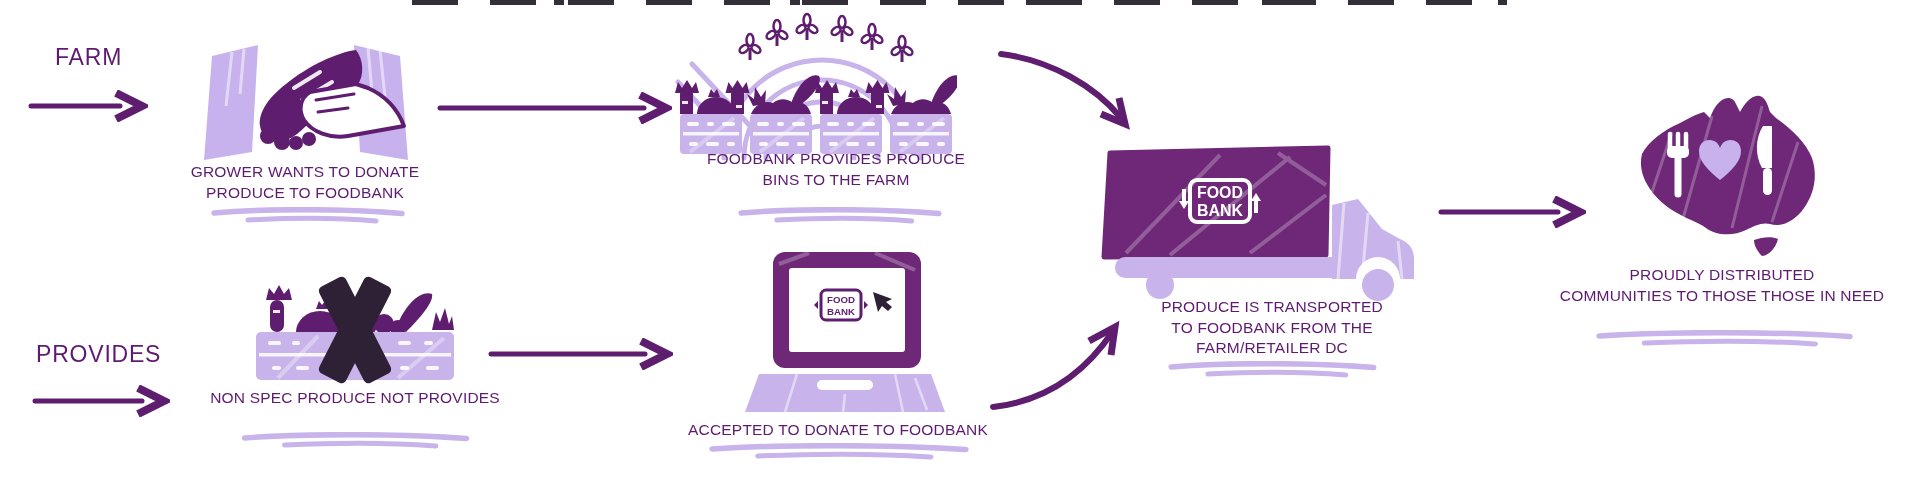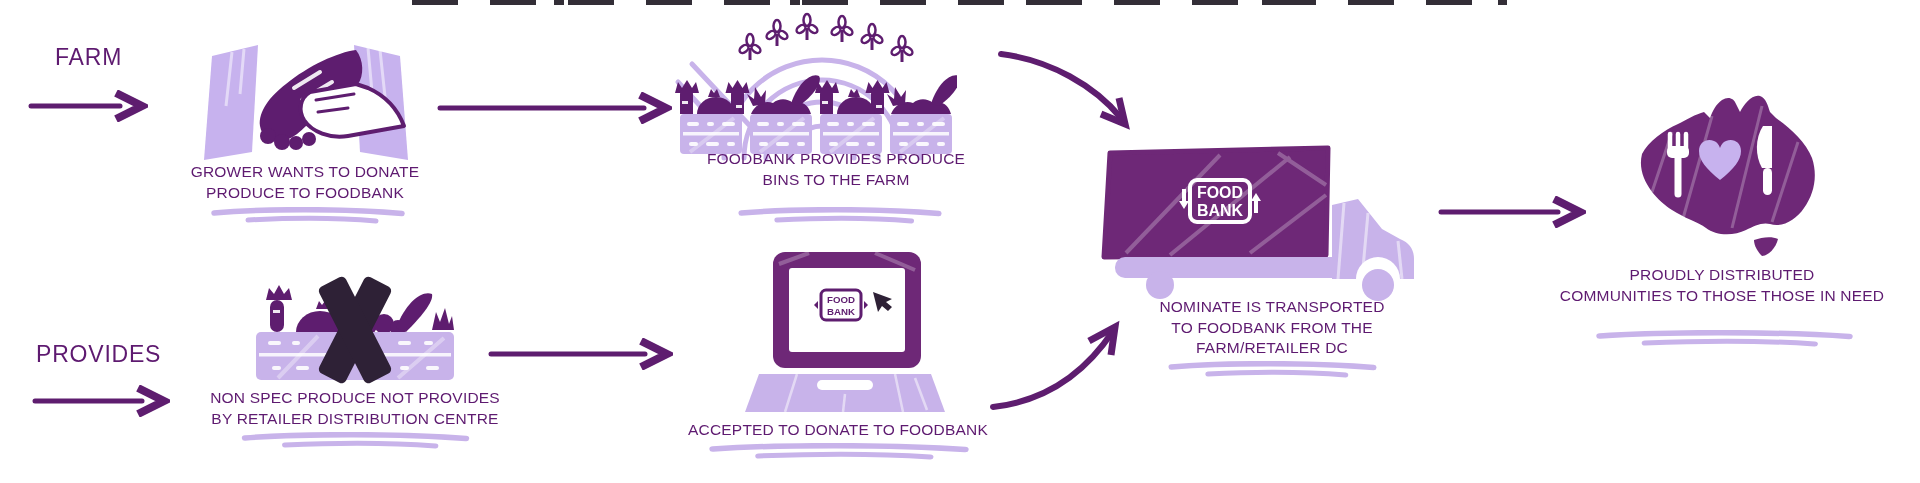--- a/index.html
+++ b/index.html
@@ -162,21 +162,21 @@
       <path d="M244,58 L238,134"></path>
         <path d="M268,68 L262,134"></path>
         <path d="M298,96 L302,134"></path>
     </g>
     <circle cx="278" cy="134" r="22" fill="#fff"></circle>
     <circle cx="278" cy="140" r="16" class="light-f"></circle>
     <circle cx="60" cy="140" r="14" class="light-f"></circle>
   </svg>
 
   <div class="caption" style="left:1122px;top:297px;width:300px">
-    <div>NOMINATE IS TRANSPORTED</div>
+    <div>PRODUCE IS TRANSPORTED</div>
     <div>TO FOODBANK FROM THE</div>
     <div>FARM/RETAILER DC</div>
   </div>
   <svg class="abs" style="left:1165px;top:361px" width="215" height="20" viewBox="0 0 200 20" preserveAspectRatio="none">
     <path d="M6,6 C55,1.5 140,1.5 194,6.5" class="st-light" stroke-width="5.5" fill="none" stroke-linecap="round"></path>
     <path d="M40,13 C85,10.5 130,10.5 168,14" class="st-light" stroke-width="5" fill="none" stroke-linecap="round"></path>
   </svg>
 
   <svg class="abs" style="left:1438px;top:196px" width="148" height="32" viewBox="0 0 148 32">
     <path d="M3,16 H120" class="st-ink" stroke-width="5" stroke-linecap="round" fill="none"></path>
@@ -247,21 +247,20 @@
     </g>
     <path d="M30,104 L70,62 M150,104 L196,64" stroke="#fff" opacity=".35" stroke-width="4" fill="none"></path>
     <g class="x-f">
       <rect x="92" y="2" width="30" height="108" rx="5" transform="rotate(27 107 56)"></rect>
       <rect x="92" y="2" width="30" height="108" rx="5" transform="rotate(-27 107 56)"></rect>
     </g>
   </svg>
 
   <div class="caption" style="left:180px;top:388px;width:350px">
     <div>NON SPEC PRODUCE NOT PROVIDES</div>
-    <div>BY RETAILER DISTRIBUTION CENTRE</div>
   </div>
   <svg class="abs" style="left:238px;top:432px" width="235" height="20" viewBox="0 0 200 20" preserveAspectRatio="none">
     <path d="M6,6 C55,1.5 140,1.5 194,6.5" class="st-light" stroke-width="5.5" fill="none" stroke-linecap="round"></path>
     <path d="M40,13 C85,10.5 130,10.5 168,14" class="st-light" stroke-width="5" fill="none" stroke-linecap="round"></path>
   </svg>
 
   <svg class="abs" style="left:488px;top:338px" width="185" height="32" viewBox="0 0 185 32">
     <path d="M3,16 H157" class="st-ink" stroke-width="5" stroke-linecap="round" fill="none"></path>
     <path d="M153,3 L179,16 L153,29" class="st-ink" stroke-width="8" fill="none"></path>
   </svg>

